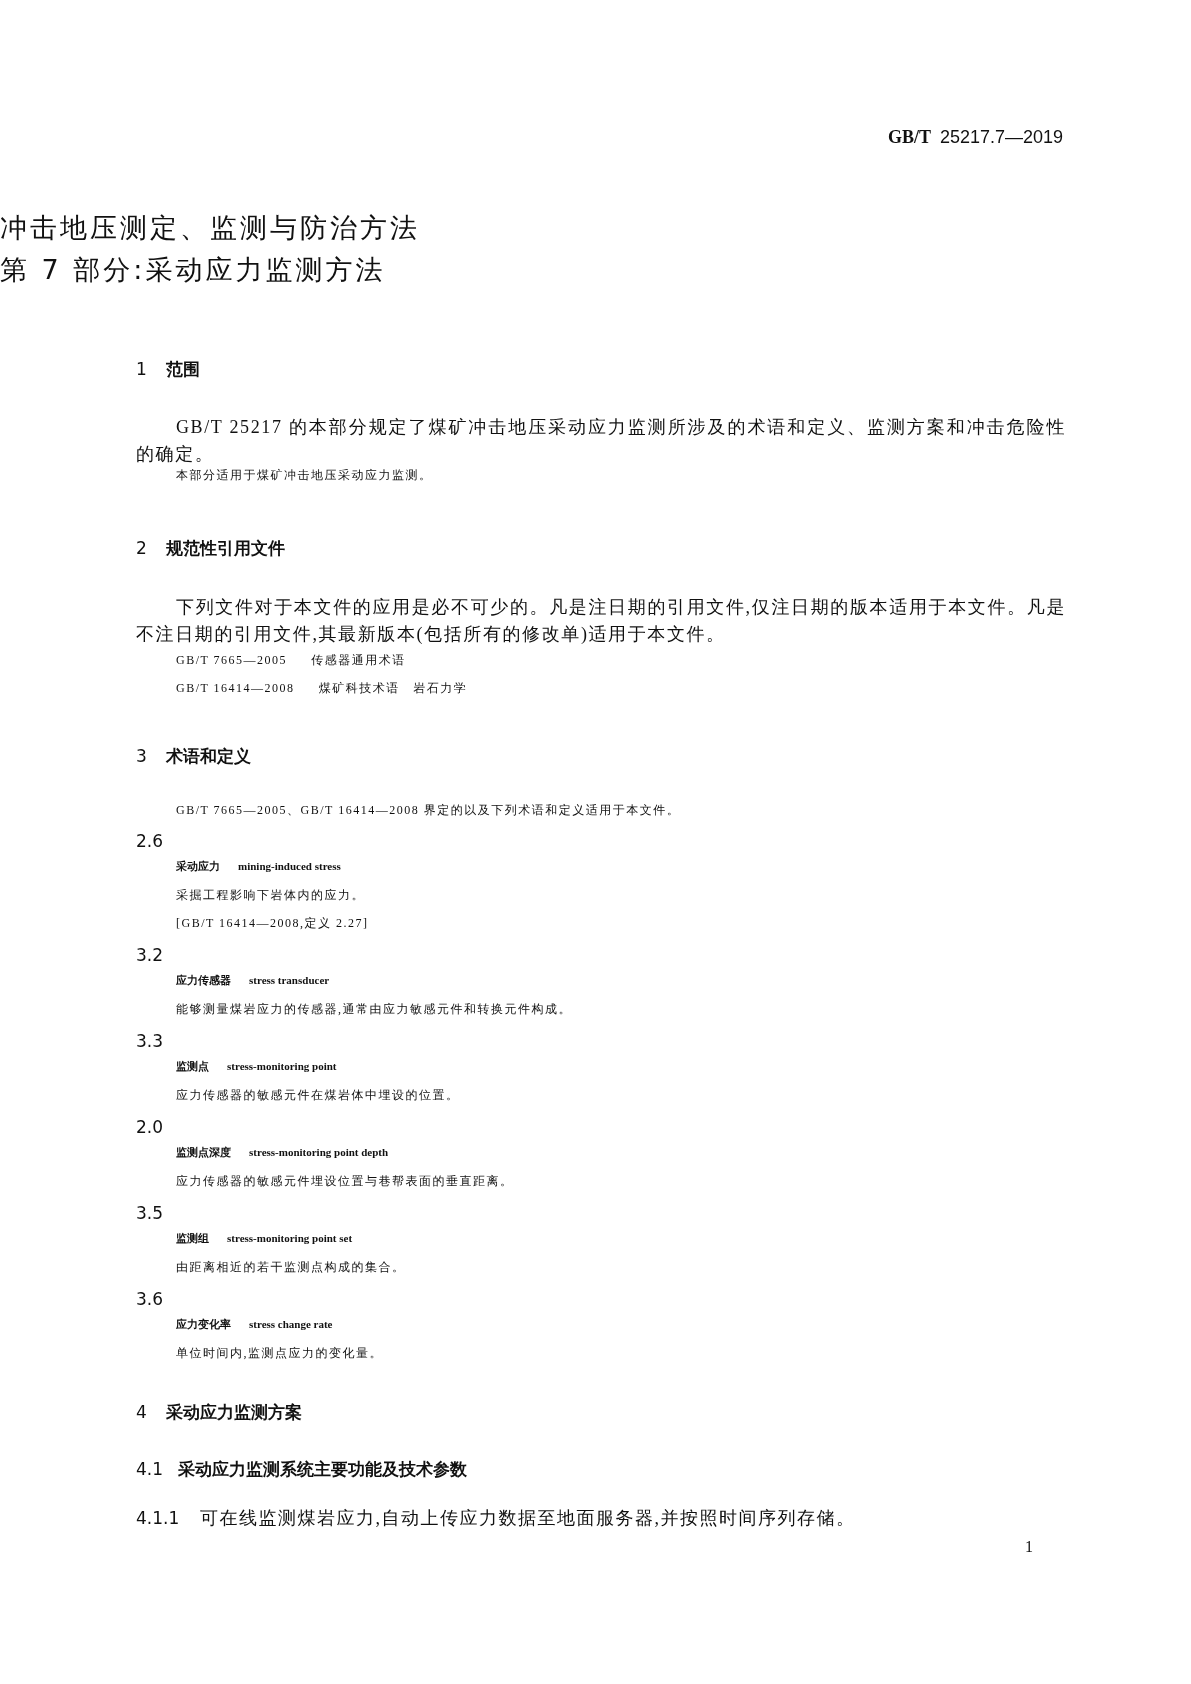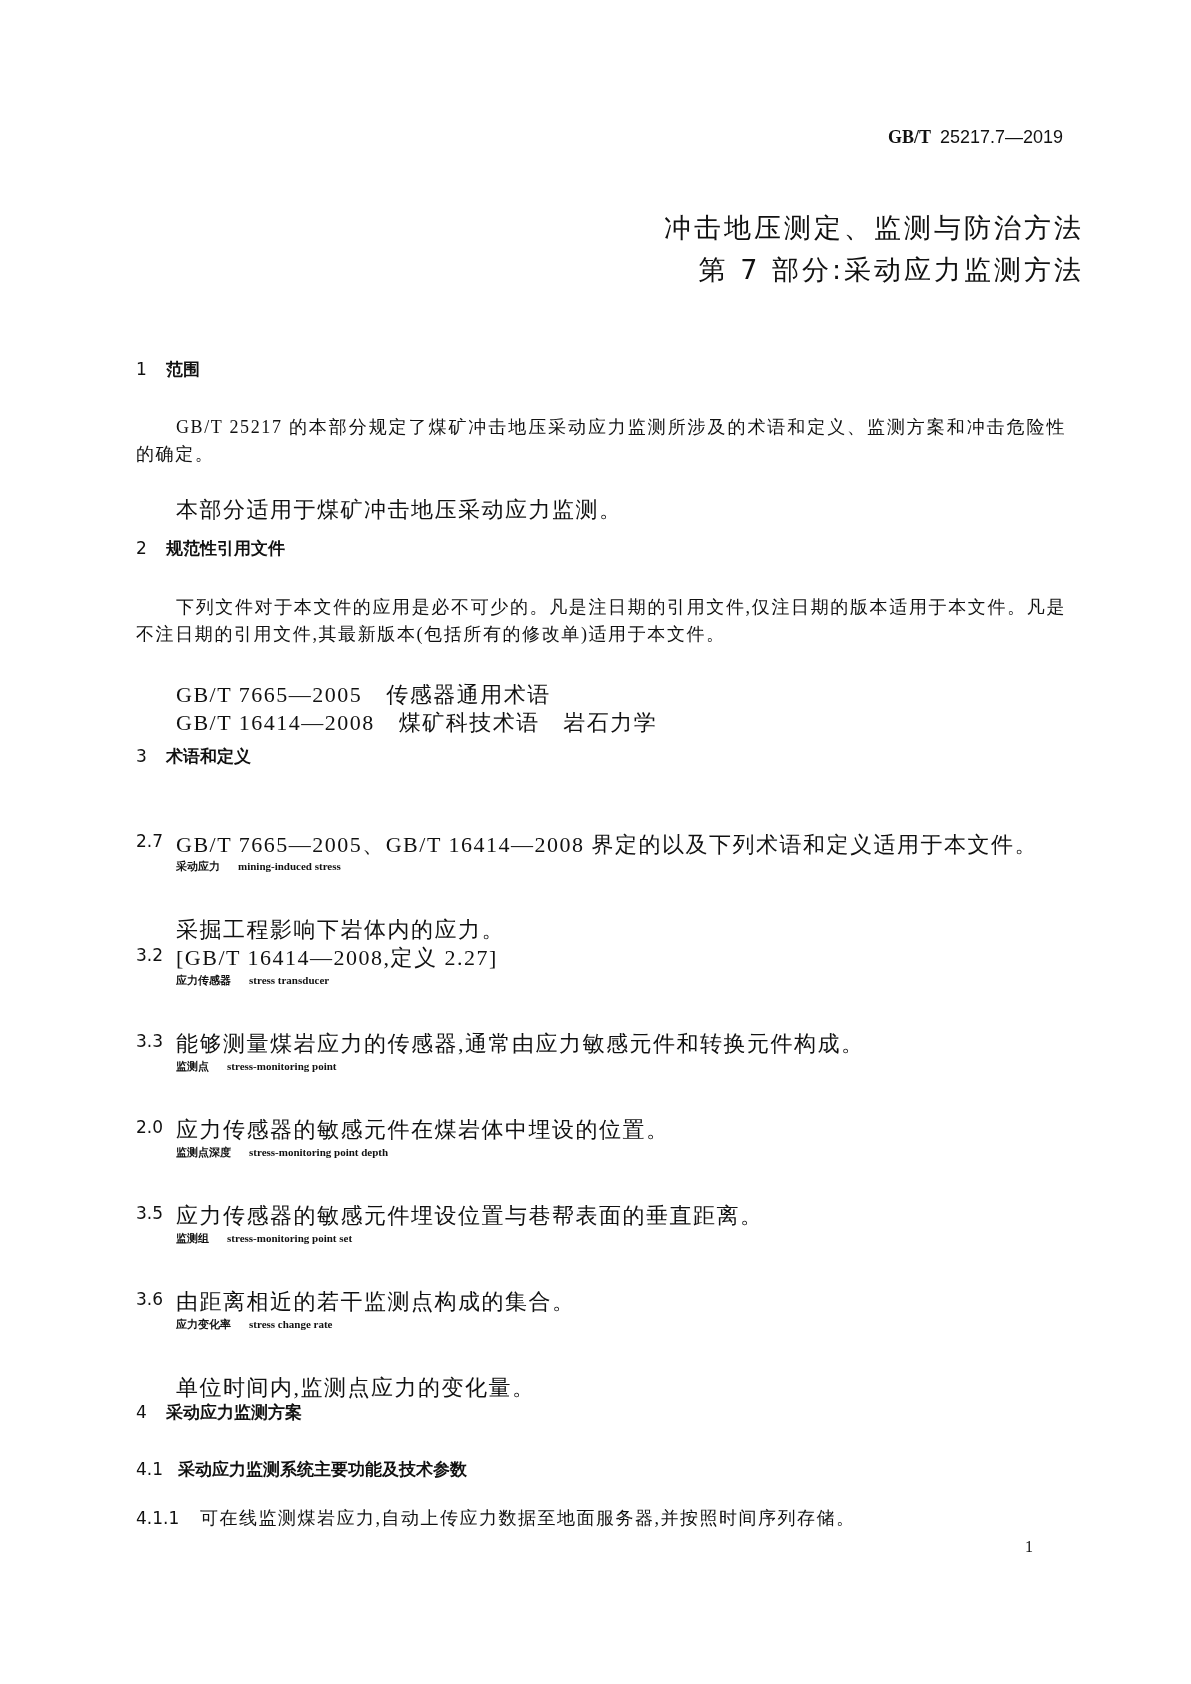--- a/index.html
+++ b/index.html
@@ -3,24 +3,24 @@
 <meta charset="utf-8">
 <style>
   html, body { margin:0; padding:0; background:#ffffff; }
   body { width:1191px; height:1684px; position:relative; overflow:hidden; color:#111; }
   .serif { font-family: "Liberation Serif", "DejaVu Serif", serif; }
   .sans  { font-family: "DejaVu Sans", "Liberation Sans", sans-serif; }
   .abs { position:absolute; white-space:nowrap; }
   .stdno { left:0; right:128px; top:127px; text-align:right; font-size:18px; }
   .stdno b { font-family: "Liberation Serif", serif; font-weight:bold; }
   .stdno span { font-family: "Liberation Sans", sans-serif; margin-top: 10px; }
-  .title { left:0; width:1084px; text-align:right; font-size:27px; letter-spacing:3px; }
+  .title { left:0; width:1084px; text-align:left; font-size:27px; letter-spacing:3px; }
   .h1 { font-size:17px; font-weight:bold; left:136px; }
   .h1 .num { display:inline-block; width:30px; font-weight:normal; }
-  .body { font-size:22px; letter-spacing:1.5px;margin-top:28px; }
+  .body { font-size:12px; letter-spacing:1.5px; }
   .para { left:136px; width:930px; white-space:normal; line-height:27px; font-size:18px; letter-spacing:1.6px; text-indent:40px; text-align:justify; }
   .indent { left:176px; }
   .clause { left:136px; font-size:17px; }
   .term { left:176px; font-size:11px; font-weight:bold; }
   .term .en { font-family:"Liberation Serif", serif; font-weight:bold; margin-left:18px; }
   .gap { display:inline-block; width:24px; }
   .pageno { left:1025px; top:1538px; font-size:16px; }
 </style>
 </head>
 <body>
@@ -48,21 +48,21 @@
 </div>
 <div class="abs body serif indent" style="top:680px;">
   <span>GB/T 16414—2008</span><span class="gap"></span><span>煤矿科技术语　岩石力学</span>
 </div>
 
 <div class="abs h1 sans" style="top:745px;">
   <span class="num">3</span><span>术语和定义</span>
 </div>
 <div class="abs body serif indent" style="top:802px;">GB/T 7665—2005、GB/T 16414—2008 界定的以及下列术语和定义适用于本文件。</div>
 
-<div class="abs clause sans" style="top:831px;">2.7</div>
+<div class="abs clause sans" style="top:831px;">2.6</div>
 <div class="abs term sans" style="top:859px;">
   <span>采动应力</span><span class="en">mining-induced stress</span>
 </div>
 <div class="abs body serif indent" style="top:887px;text-align:right;">采掘工程影响下岩体内的应力。</div>
 <div class="abs body serif indent" style="top:915px;">[GB/T 16414—2008,定义 2.27]</div>
 
 <div class="abs clause sans" style="top:945px;">3.2</div>
 <div class="abs term sans" style="top:973px;">
   <span>应力传感器</span><span class="en">stress transducer</span>
 </div>

